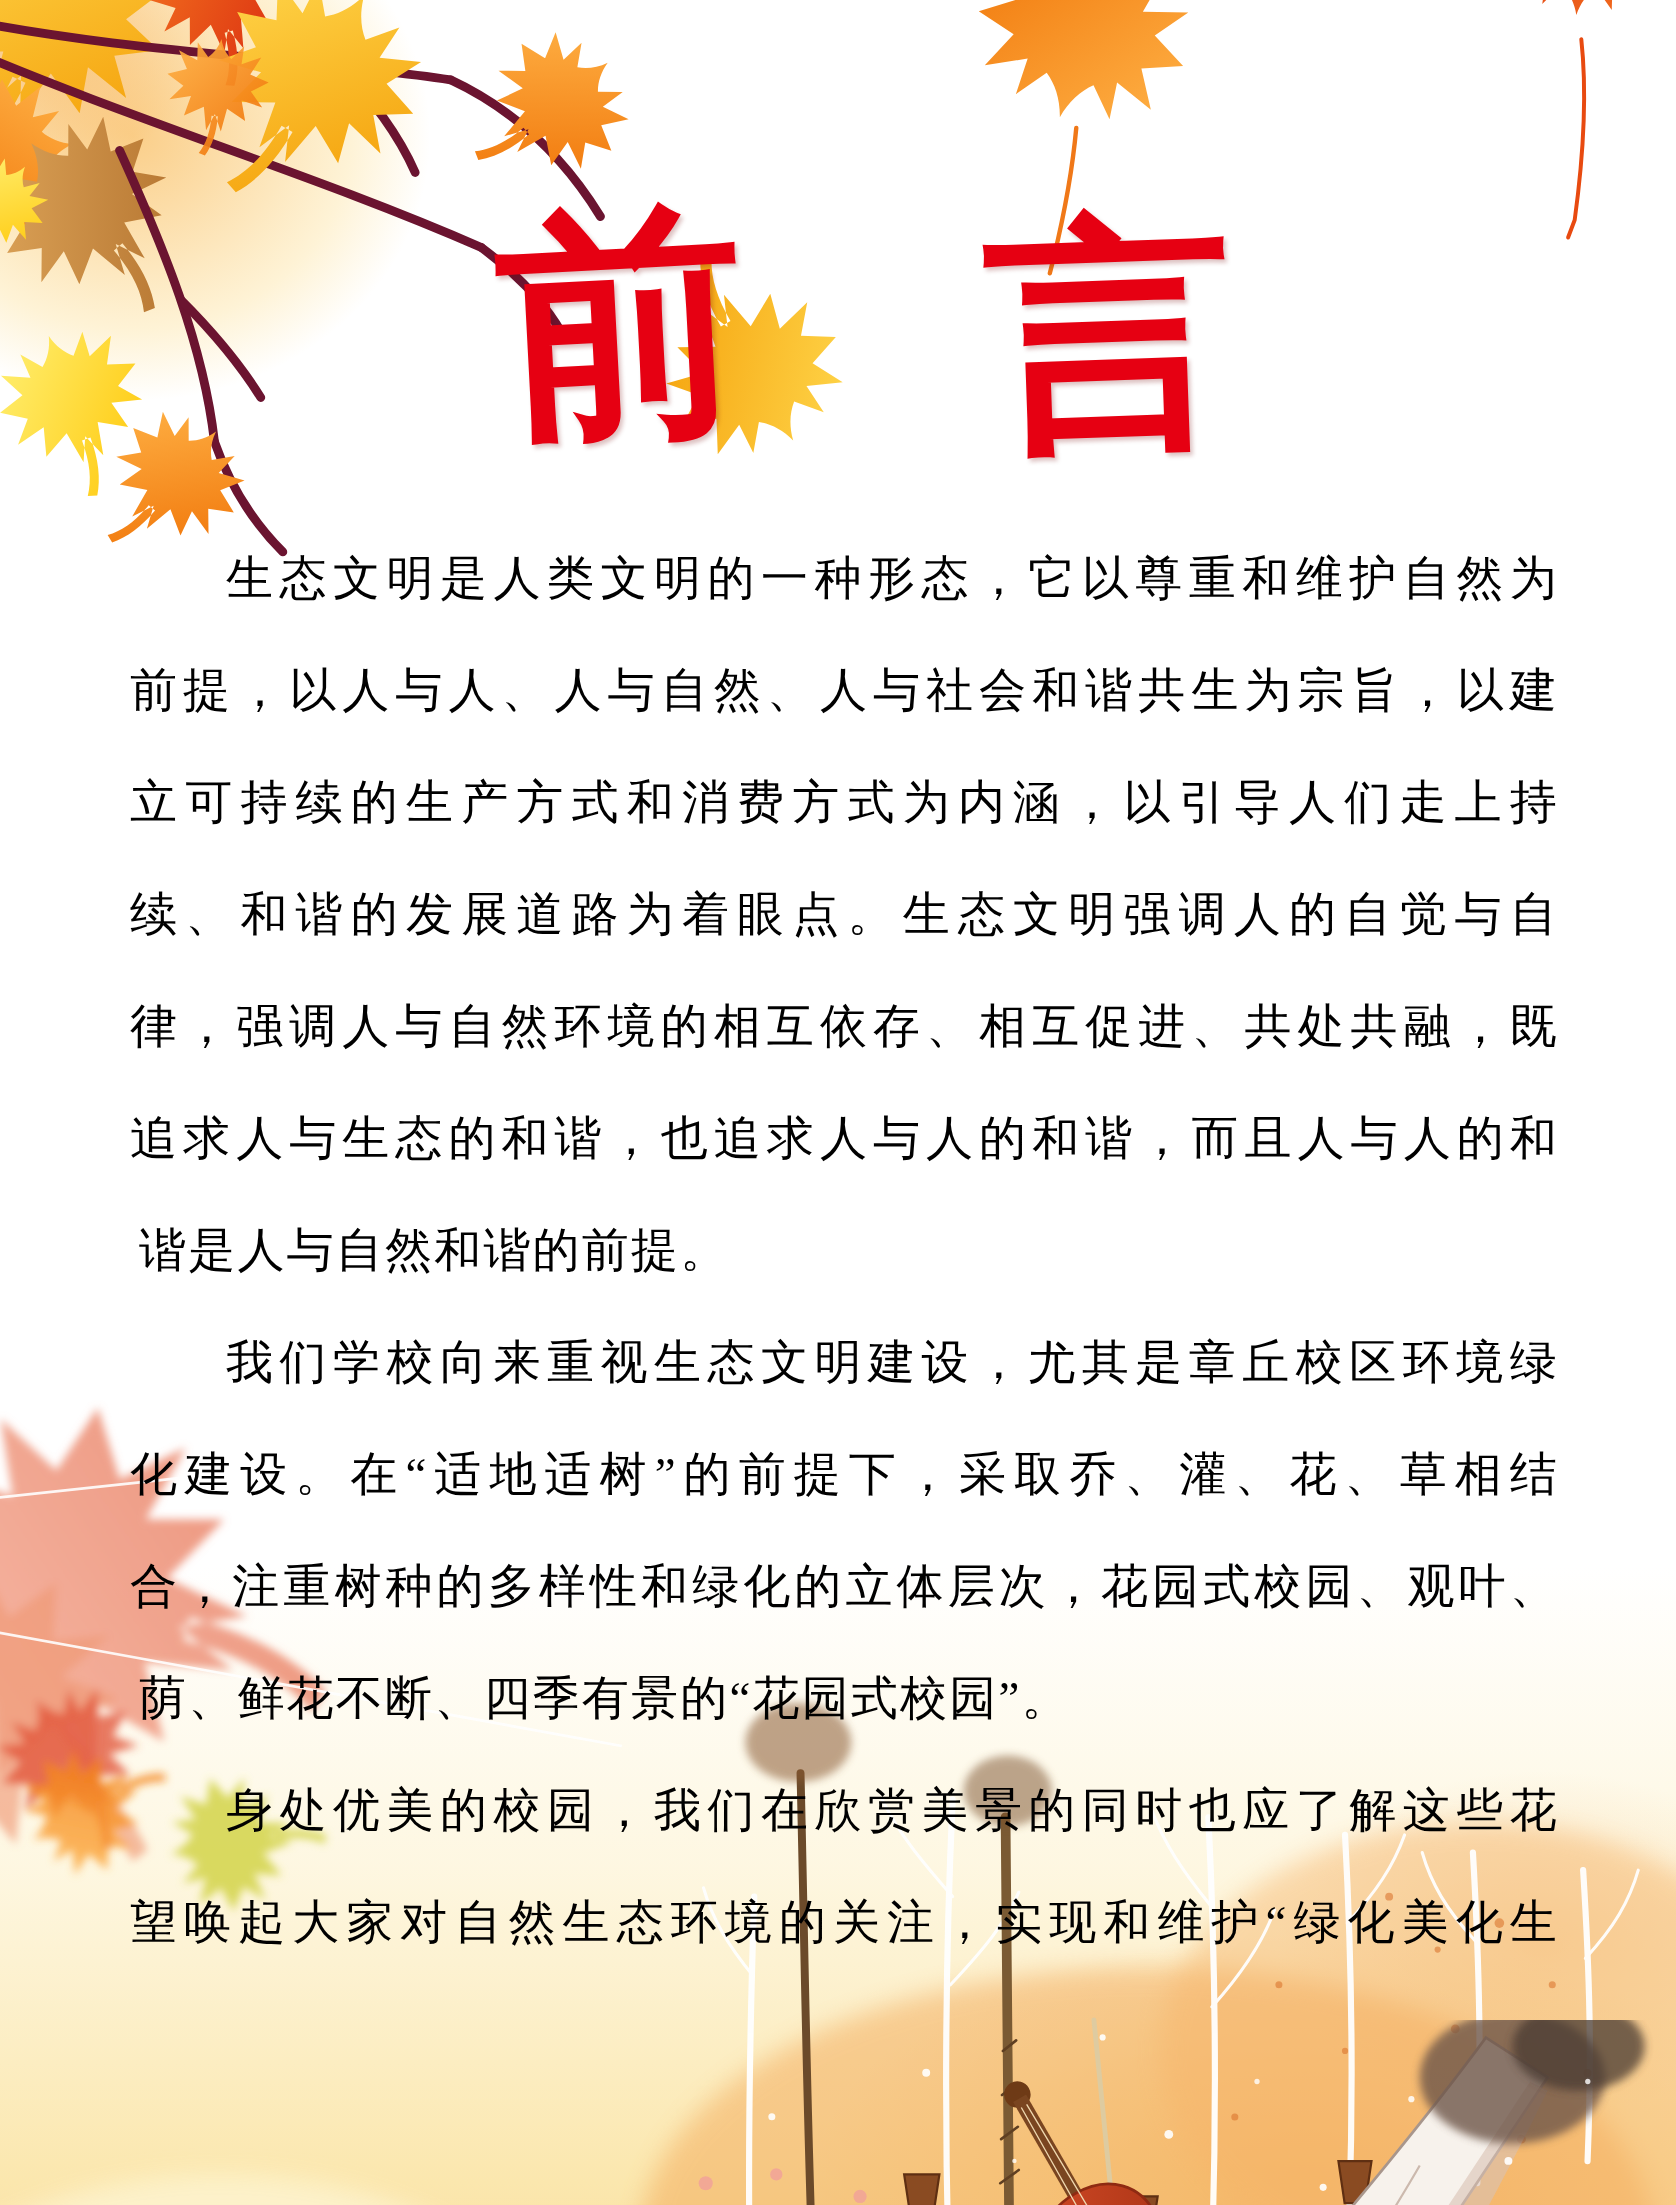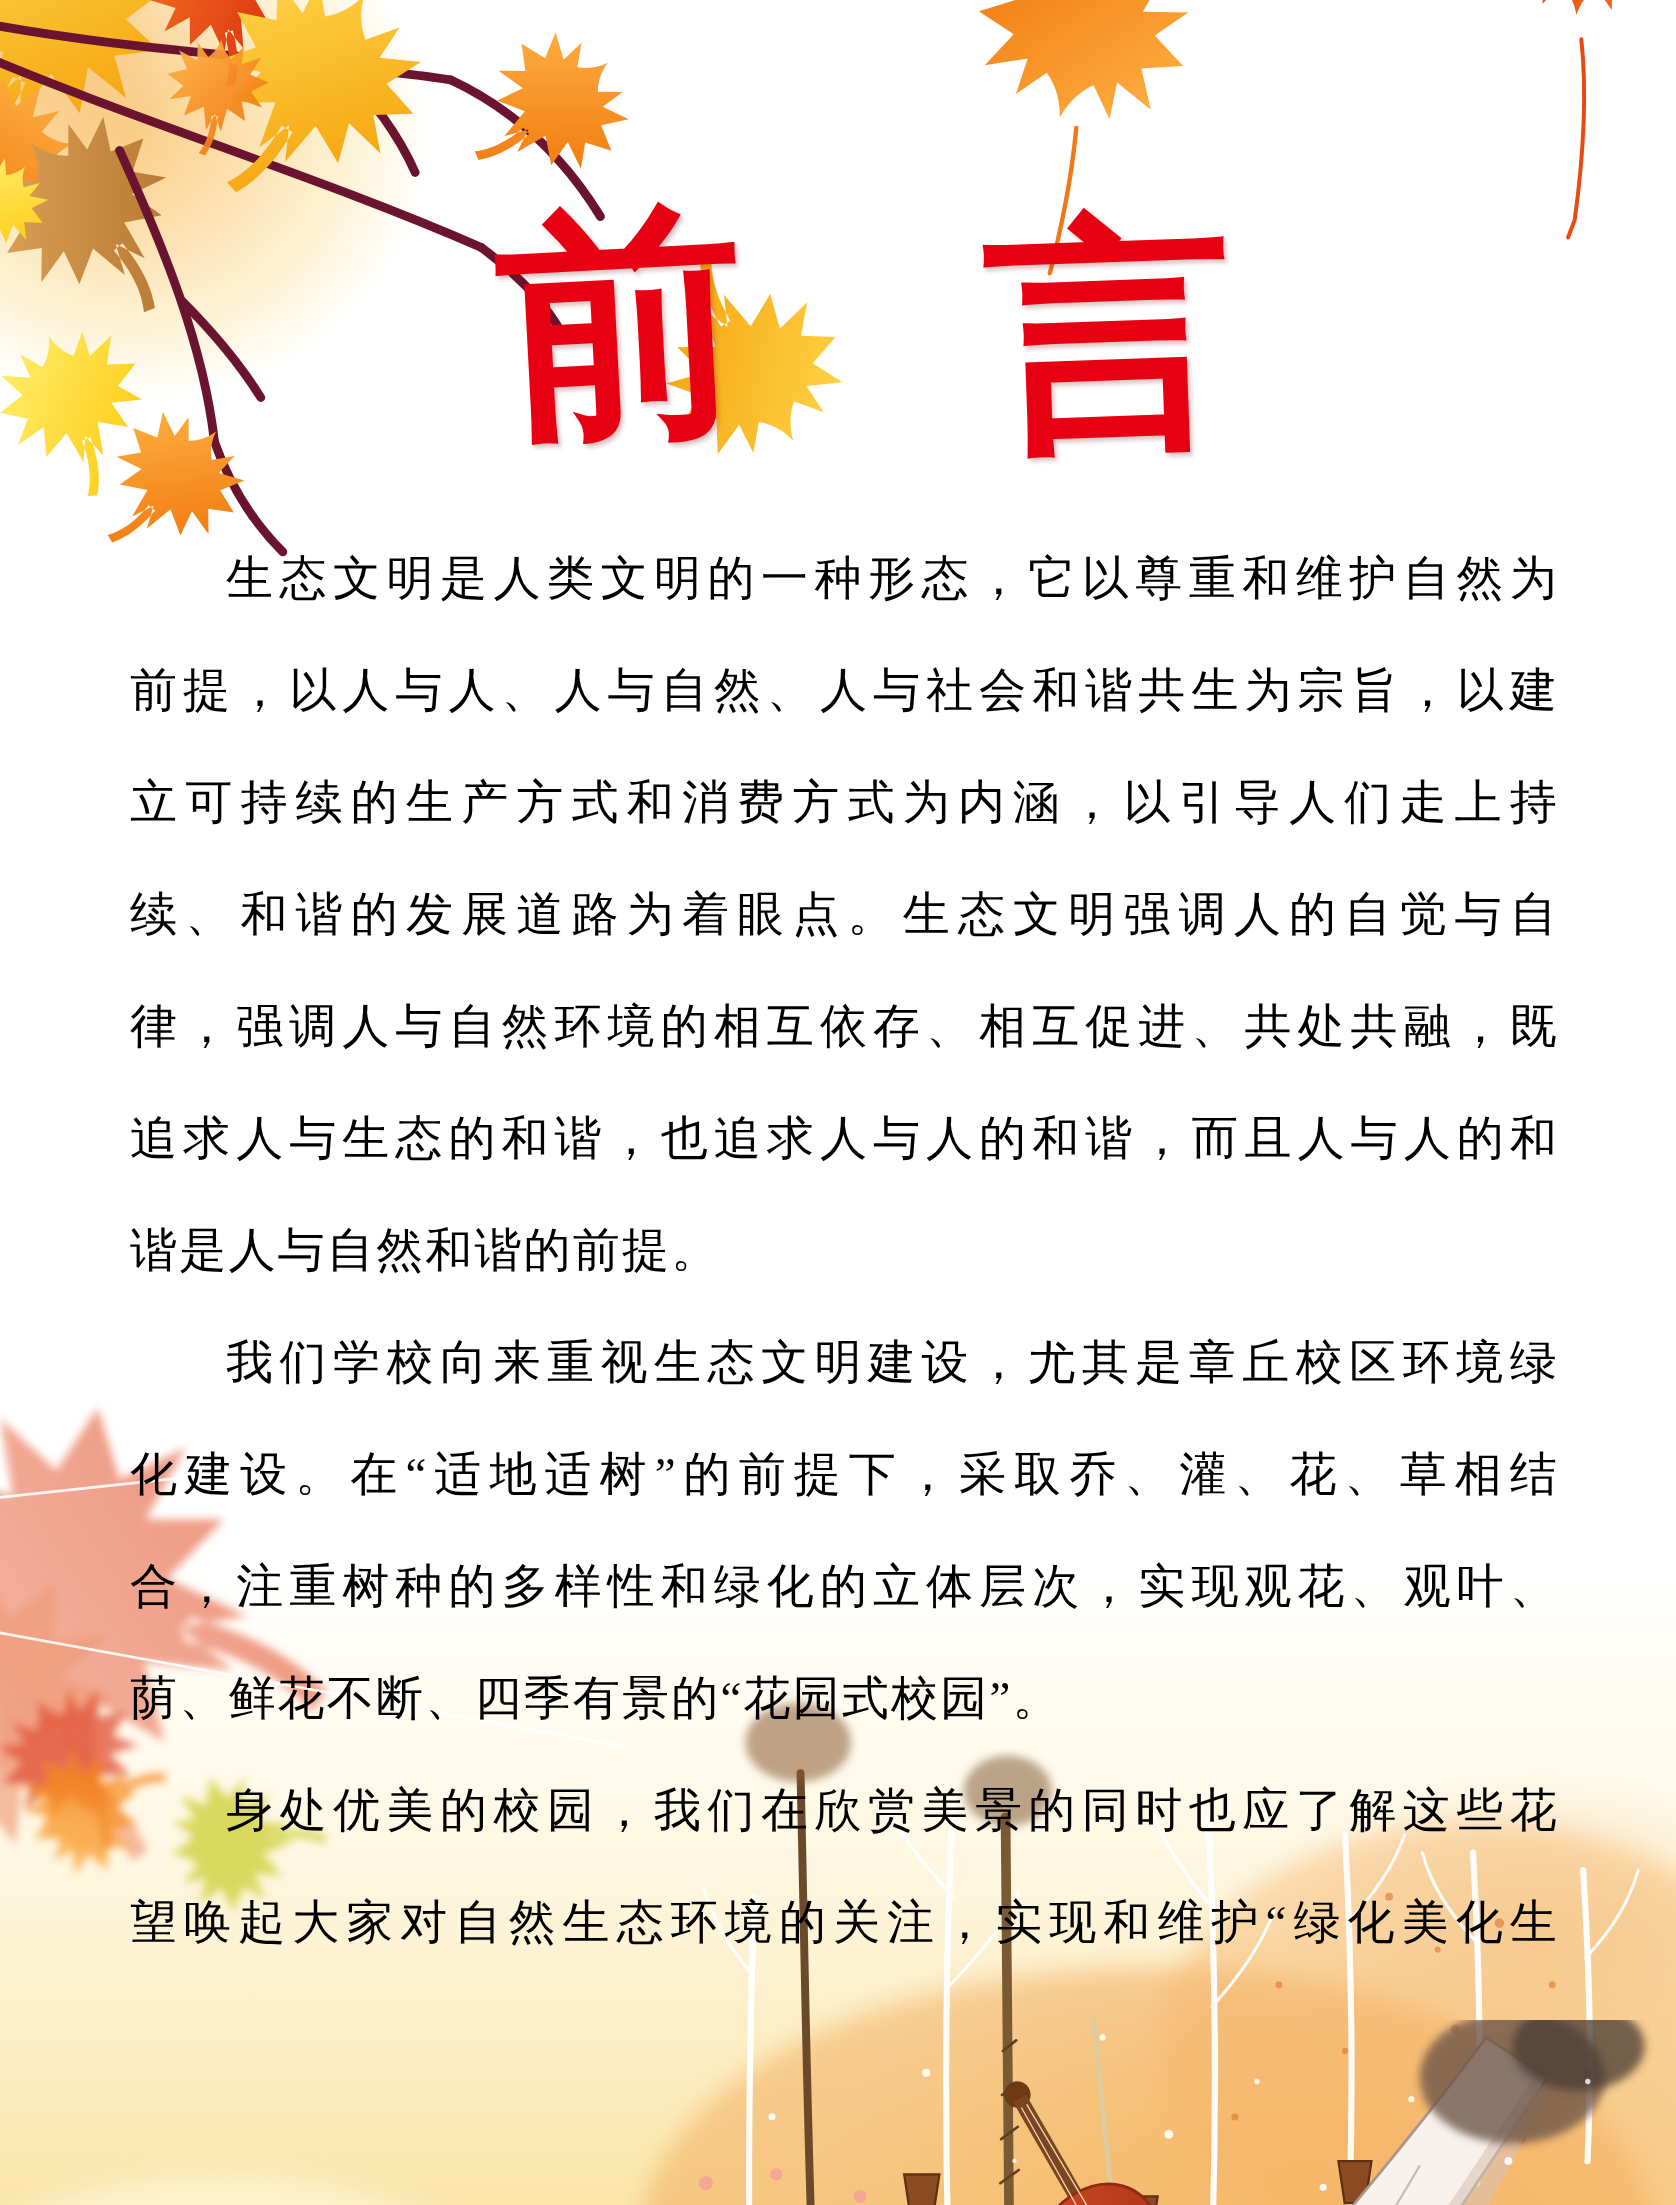--- a/index.html
+++ b/index.html
@@ -42,21 +42,21 @@
   
   .text-block{
     position:absolute;left:130px;top:522px;width:1429px;z-index:5;
     font-size:47px;line-height:112px;color:#000000;
     letter-spacing:2.2px;
   }
   .line{
     height:112px;white-space:nowrap;
     text-align:justify;text-align-last:justify;
   }
-  .line.para-end{text-align-last:left;}
+  .line.para-end{text-align-last:left;margin-left:9px;}
   .line.indent{padding-left:96px;}
   
   .deco{position:absolute;z-index:3;}
   .deco.under{z-index:2;}
   .deco.over{z-index:4;}
 </style>
 </head>
 <body>
 
 <div id="page">
@@ -302,21 +302,21 @@
   <div class="text-block">
     <div class="line indent">生态文明是人类文明的一种形态，它以尊重和维护自然为</div>
     <div class="line">前提，以人与人、人与自然、人与社会和谐共生为宗旨，以建</div>
     <div class="line">立可持续的生产方式和消费方式为内涵，以引导人们走上持</div>
     <div class="line">续、和谐的发展道路为着眼点。生态文明强调人的自觉与自</div>
     <div class="line">律，强调人与自然环境的相互依存、相互促进、共处共融，既</div>
     <div class="line">追求人与生态的和谐，也追求人与人的和谐，而且人与人的和</div>
     <div class="line para-end">谐是人与自然和谐的前提。</div>
     <div class="line indent">我们学校向来重视生态文明建设，尤其是章丘校区环境绿</div>
     <div class="line">化建设。在“适地适树”的前提下，采取乔、灌、花、草相结</div>
-    <div class="line">合，注重树种的多样性和绿化的立体层次，实现观花、观叶、</div>
+    <div class="line">合，注重树种的多样性和绿化的立体层次，花园式校园、观叶、</div>
     <div class="line para-end">荫、鲜花不断、四季有景的“花园式校园”。</div>
     <div class="line indent">身处优美的校园，我们在欣赏美景的同时也应了解这些花</div>
     <div class="line">望唤起大家对自然生态环境的关注，实现和维护“绿化美化生</div>
 
   </div>
 
 </div>
 
 
 </body></html>

